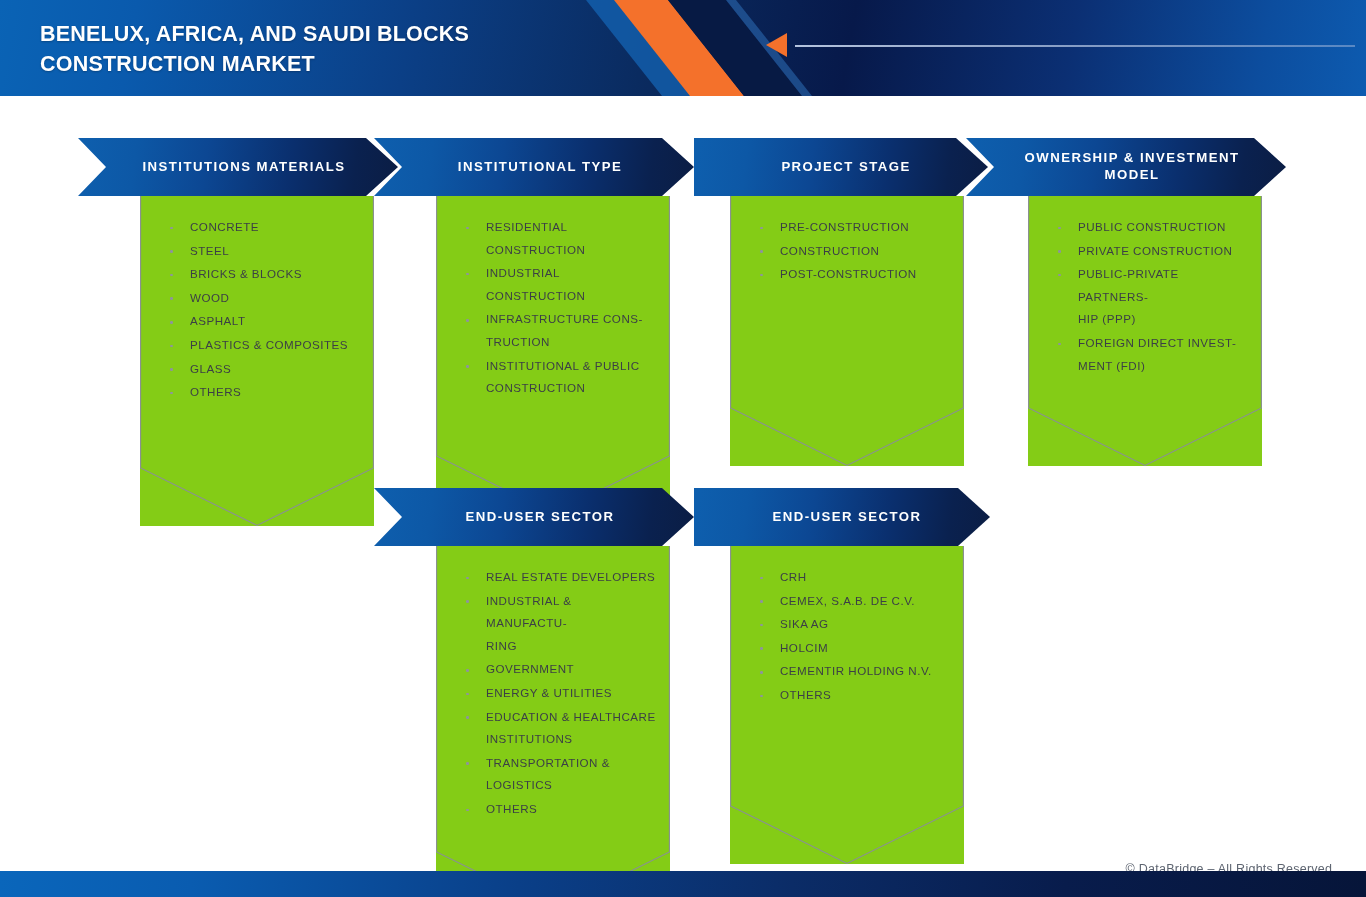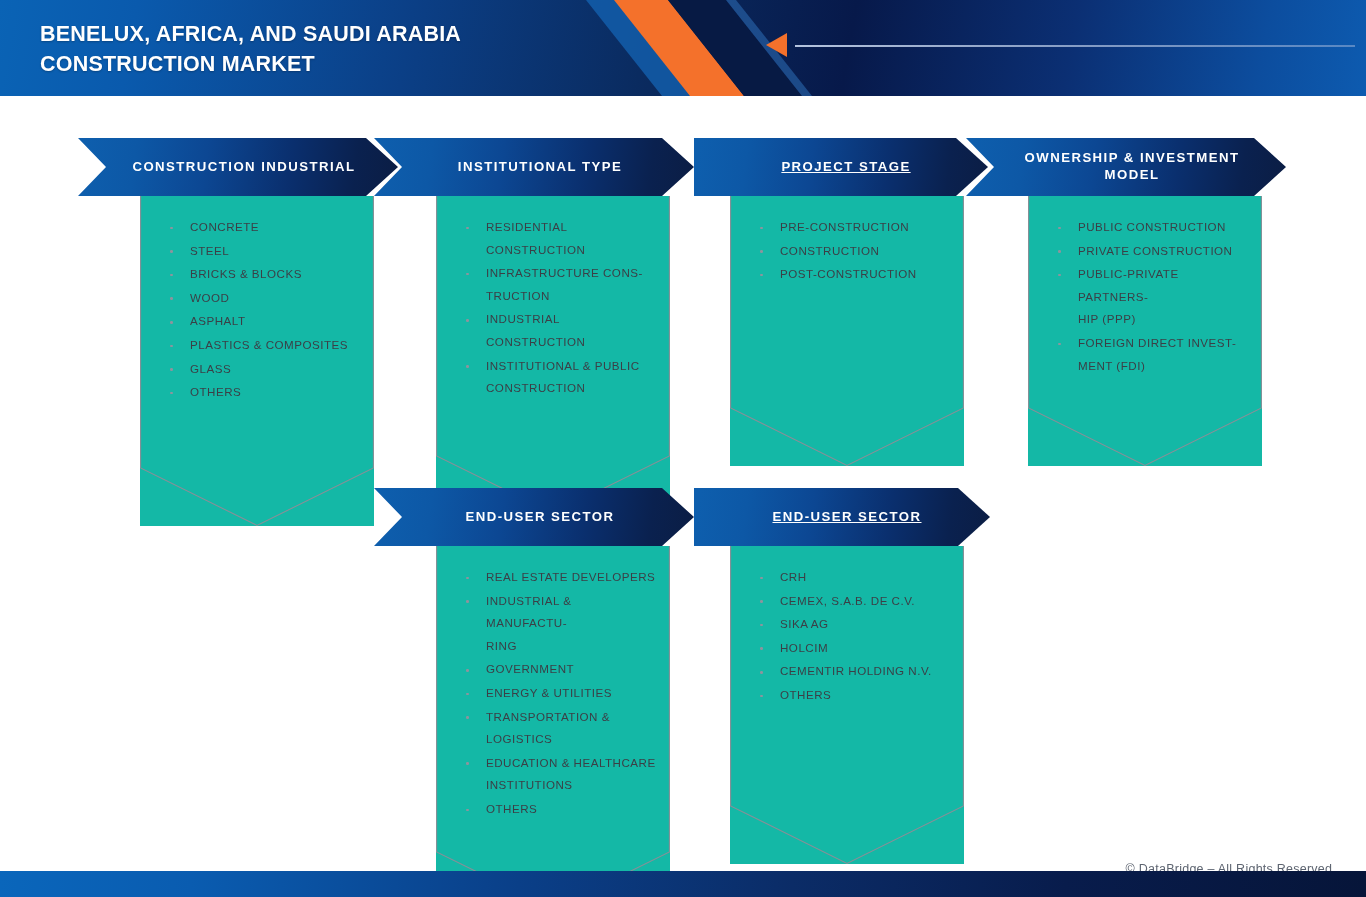--- a/index.html
+++ b/index.html
@@ -128,28 +128,27 @@
   }
   
   .card-banner.flat-left {
     padding-left: 44px;
     clip-path: polygon(
         0% 0%,
         calc(100% - 32px) 0%,
         100% 50%,
         calc(100% - 32px) 100%,
         0% 100%);
-    text-decoration: underline;
   }
   .banner-title { display: block; white-space: pre-line; }
 
   
   .card-body {
     position: absolute;
-    background: #14b8a6;
+    background: #84cc16;
   }
   .card-body-outline {
     position: absolute;
     inset: 0;
     pointer-events: none;
   }
   .card-body-outline svg { display: block; width: 100%; height: 100%; }
 
   .item-list {
     position: absolute;
@@ -196,30 +195,30 @@
 
       <polygon points="586,0 640,0 716,96 662,96" fill="#1464b4" opacity="0.75"></polygon>
 
       <polygon points="614,0 668,0 744,96 690,96" fill="#f4712b"></polygon>
 
       <polygon points="668,0 726,0 802,96 744,96" fill="#071a44"></polygon>
 
       <polygon points="726,0 736,0 812,96 802,96" fill="#2e6fb8" opacity="0.55"></polygon>
     </svg>
 
-    <div id="header-title">BENELUX, AFRICA, AND SAUDI ARABIA
+    <div id="header-title">BENELUX, AFRICA, AND SAUDI BLOCKS
 CONSTRUCTION MARKET</div>
 
     <div id="header-arrow-head"></div>
     <div id="header-arrow-line"></div>
   </div>
 
   <div class="card" style="left:78px; top:138px; width:320px;">
     <div class="card-banner" style="width:320px; height:58px;">
-      <span class="banner-title">CONSTRUCTION INDUSTRIAL</span>
+      <span class="banner-title">INSTITUTIONS MATERIALS</span>
     </div>
     <div class="card-body" style="left:62px; top:58px; width:234px; height:330px;">
       <div class="card-body-outline">
         <svg viewBox="0 0 234 330" preserveAspectRatio="none">
           <polyline points="0.6,0 0.6,272 117,329.4 233.4,272 233.4,0" fill="none" stroke="#8a8f97" stroke-width="1.1"></polyline>
         </svg>
       </div>
       <ul class="item-list">
         <li>CONCRETE</li>
         <li>STEEL</li>
@@ -238,23 +237,23 @@
       <span class="banner-title">INSTITUTIONAL TYPE</span>
     </div>
     <div class="card-body" style="left:62px; top:58px; width:234px; height:318px;">
       <div class="card-body-outline">
         <svg viewBox="0 0 234 318" preserveAspectRatio="none">
           <polyline points="0.6,0 0.6,260 117,317.4 233.4,260 233.4,0" fill="none" stroke="#8a8f97" stroke-width="1.1"></polyline>
         </svg>
       </div>
       <ul class="item-list">
         <li>RESIDENTIAL CONSTRUCTION</li>
+        <li>INDUSTRIAL CONSTRUCTION</li>
         <li>INFRASTRUCTURE CONS-
 TRUCTION</li>
-        <li>INDUSTRIAL CONSTRUCTION</li>
         <li>INSTITUTIONAL &amp; PUBLIC
 CONSTRUCTION</li>
       </ul>
     </div>
   </div>
 
   <div class="card" style="left:694px; top:138px; width:294px;">
     <div class="card-banner flat-left" style="width:294px; height:58px;">
       <span class="banner-title">PROJECT STAGE</span>
     </div>
@@ -303,23 +302,23 @@
         <svg viewBox="0 0 234 364" preserveAspectRatio="none">
           <polyline points="0.6,0 0.6,306 117,363.4 233.4,306 233.4,0" fill="none" stroke="#8a8f97" stroke-width="1.1"></polyline>
         </svg>
       </div>
       <ul class="item-list">
         <li>REAL ESTATE DEVELOPERS</li>
         <li>INDUSTRIAL &amp; MANUFACTU-
 RING</li>
         <li>GOVERNMENT</li>
         <li>ENERGY &amp; UTILITIES</li>
-        <li>TRANSPORTATION &amp; LOGISTICS</li>
         <li>EDUCATION &amp; HEALTHCARE
 INSTITUTIONS</li>
+        <li>TRANSPORTATION &amp; LOGISTICS</li>
         <li>OTHERS</li>
       </ul>
     </div>
   </div>
 
   <div class="card" style="left:694px; top:488px; width:296px;">
     <div class="card-banner flat-left" style="width:296px; height:58px;">
       <span class="banner-title">END-USER SECTOR</span>
     </div>
     <div class="card-body" style="left:36px; top:58px; width:234px; height:318px;">

